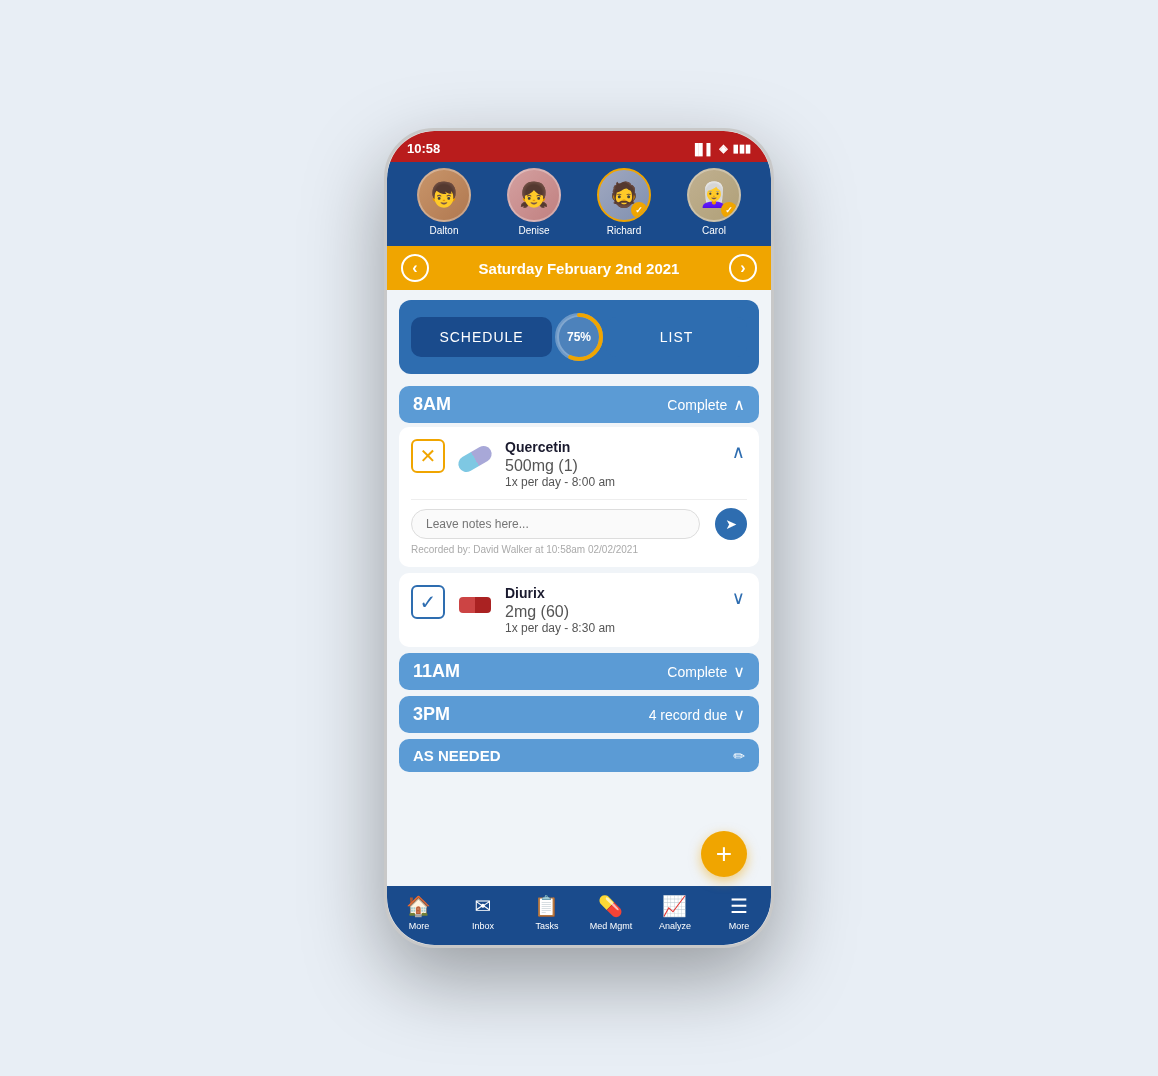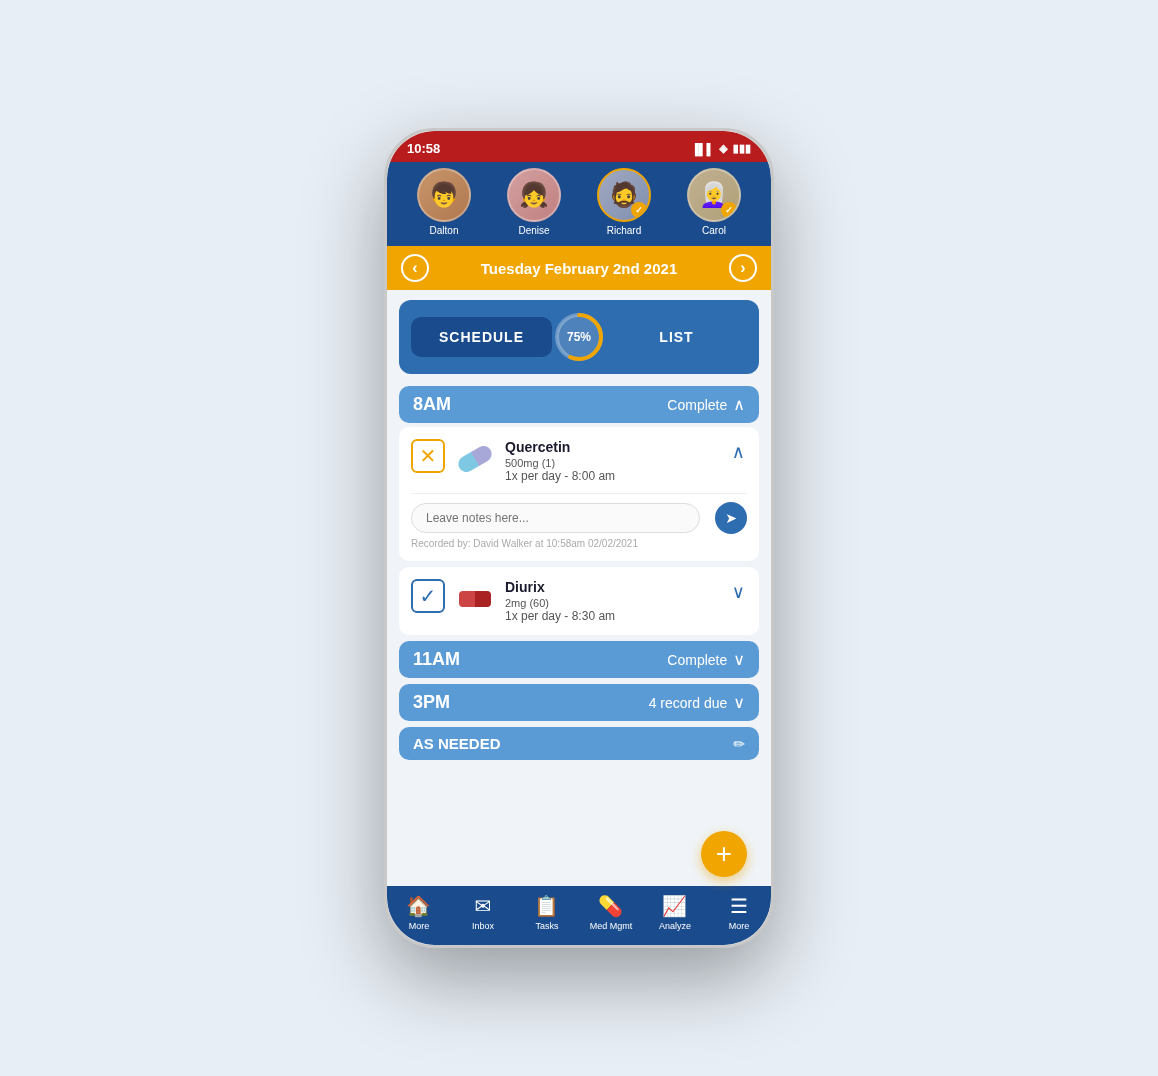--- a/index.html
+++ b/index.html
@@ -148,21 +148,21 @@
       margin: 10px 12px 6px;
       flex-shrink: 0;
     }
     .tab-btn {
       flex: 1;
       padding: 12px 8px;
       background: #2e6db0;
       color: white;
       border: none;
       font-size: 14px;
-      font-weight: 700;
+      font-weight: 400;
       letter-spacing: 1px;
       cursor: pointer;
       border-radius: 10px;
       text-align: center;
     }
     .tab-btn.active {
       background: #1a4b8c;
     }
 
     
@@ -275,21 +275,21 @@
     }
     .med-info {
       flex: 1;
     }
     .med-name {
       font-size: 14px;
       font-weight: 700;
       color: #1a1a2e;
     }
     .med-dose {
-      font-size: 11px;
+      font-size: 16px;
       color: #555;
       margin-top: 2px;
     }
     .med-freq {
       font-size: 12px;
       color: #555;
     }
     .med-chevron {
       color: #2e6db0;
       font-size: 18px;
@@ -423,21 +423,21 @@
         <div class="avatar av4">
           <div class="avatar-face">👩‍🦳</div>
           <div class="check-badge">✓</div>
         </div>
         <span class="profile-name">Carol</span>
       </div>
     </div>
 
     <div class="date-nav">
       <button class="date-nav-btn">‹</button>
-      <span class="date-nav-label">Tuesday February 2nd 2021</span>
+      <span class="date-nav-label">Saturday February 2nd 2021</span>
       <button class="date-nav-btn">›</button>
     </div>
 
     <div class="view-tabs">
       <button class="tab-btn active">SCHEDULE</button>
       <div class="progress-ring-container">
         <svg width="54" height="54" viewBox="0 0 54 54">
           <circle cx="27" cy="27" r="22" fill="white" opacity="0.15"></circle>
           <circle cx="27" cy="27" r="22" fill="none" stroke="white" stroke-width="4" opacity="0.3"></circle>
           <circle cx="27" cy="27" r="22" fill="none" stroke="#f0a500" stroke-width="4" stroke-dasharray="103.67" stroke-dashoffset="25.9" stroke-linecap="round"></circle>

